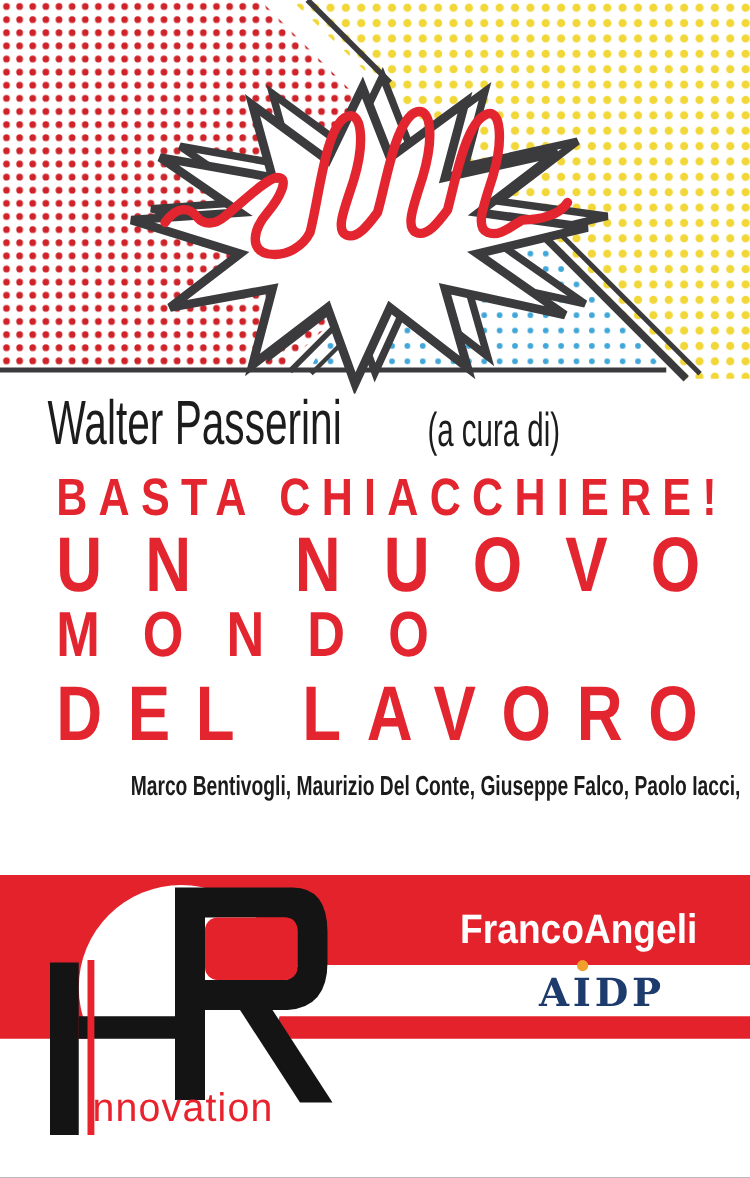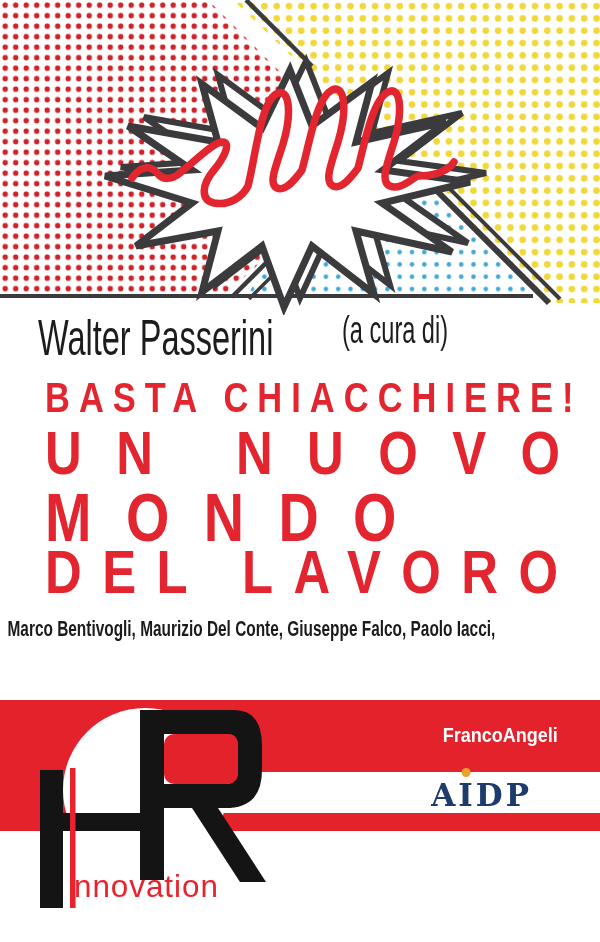--- a/index.html
+++ b/index.html
@@ -4,53 +4,53 @@
 <style>
   html,body{margin:0;padding:0;background:#888;}
   .page{
     position:relative;width:600px;height:942px;margin:0 auto;
     background:#ffffff;overflow:hidden;
     font-family:"Liberation Sans",sans-serif;
   }
   .abs{position:absolute;}
   
   .author{
-    left:38px;top:309px;display:flex;align-items:flex-start;white-space:nowrap;
+    left:38px;top:309px;display:flex;align-items:flex-end;white-space:nowrap;
     color:#1c1c1c;
   }
   .author .name{
     font-size:50px;font-weight:400;display:inline-block;
     transform:scaleX(.65);transform-origin:0 100%;letter-spacing:0;
   }
   .author .suffix{
     font-size:38px;font-weight:400;display:inline-block;
     transform:scaleX(.62);transform-origin:0 100%;margin-left:-58px;
   }
   
   .tline{left:45px;color:#e32530;font-weight:700;white-space:nowrap;}
   .tline > span{display:inline-block;transform:scaleX(.82);transform-origin:0 0;line-height:1;}
   .t1{top:374px;font-size:42px;}  .t1 > span{letter-spacing:11px;}
   .t2{top:417px;font-size:62px;}  .t2 > span{letter-spacing:42px;}
-  .t3{top:478px;font-size:68px;}  .t3 > span{letter-spacing:42px;}
+  .t3{top:478px;font-size:51px;}  .t3 > span{letter-spacing:42px;}
   .t4{top:536px;font-size:62px;}  .t4 > span{letter-spacing:25px;}
   
   .contrib{left:0;top:616px;width:600px;color:#1b1b1b;}
   .contrib .cline{
-    display:flex;justify-content:flex-end;height:28px;align-items:baseline;white-space:nowrap;
+    display:flex;justify-content:flex-start;height:28px;align-items:baseline;white-space:nowrap;
   }
   .contrib .cline > span{
     font-size:22px;font-weight:700;display:inline-block;
     transform:scaleX(.70);transform-origin:50% 100%;
   }
   
   .band-red{left:0;top:700px;width:600px;height:131px;background:#e4222c;}
   .band-white{left:145px;top:772px;width:455px;height:41px;background:#ffffff;}
   .dome{left:63px;top:708px;width:164px;height:164px;border-radius:50%;background:#ffffff;}
   .publisher{
-    right:42px;top:724px;color:#ffffff;font-size:20px;font-weight:700;white-space:nowrap;
+    right:42px;top:724px;color:#ffffff;font-size:33px;font-weight:700;white-space:nowrap;
   }
   .publisher > span{display:inline-block;transform:scaleX(.9);transform-origin:100% 0;}
   .aidp{
     right:68px;top:777px;color:#1d3b6d;font-weight:700;font-size:31px;
     font-family:"DejaVu Serif","Liberation Serif",serif;letter-spacing:3px;white-space:nowrap;
   }
   .aidp-i{position:relative;display:inline-block;}
   .aidp-i::after{
     content:"";position:absolute;width:9px;height:9px;border-radius:50%;
     background:#f0a12c;left:50%;top:-9px;transform:translateX(-60%);

